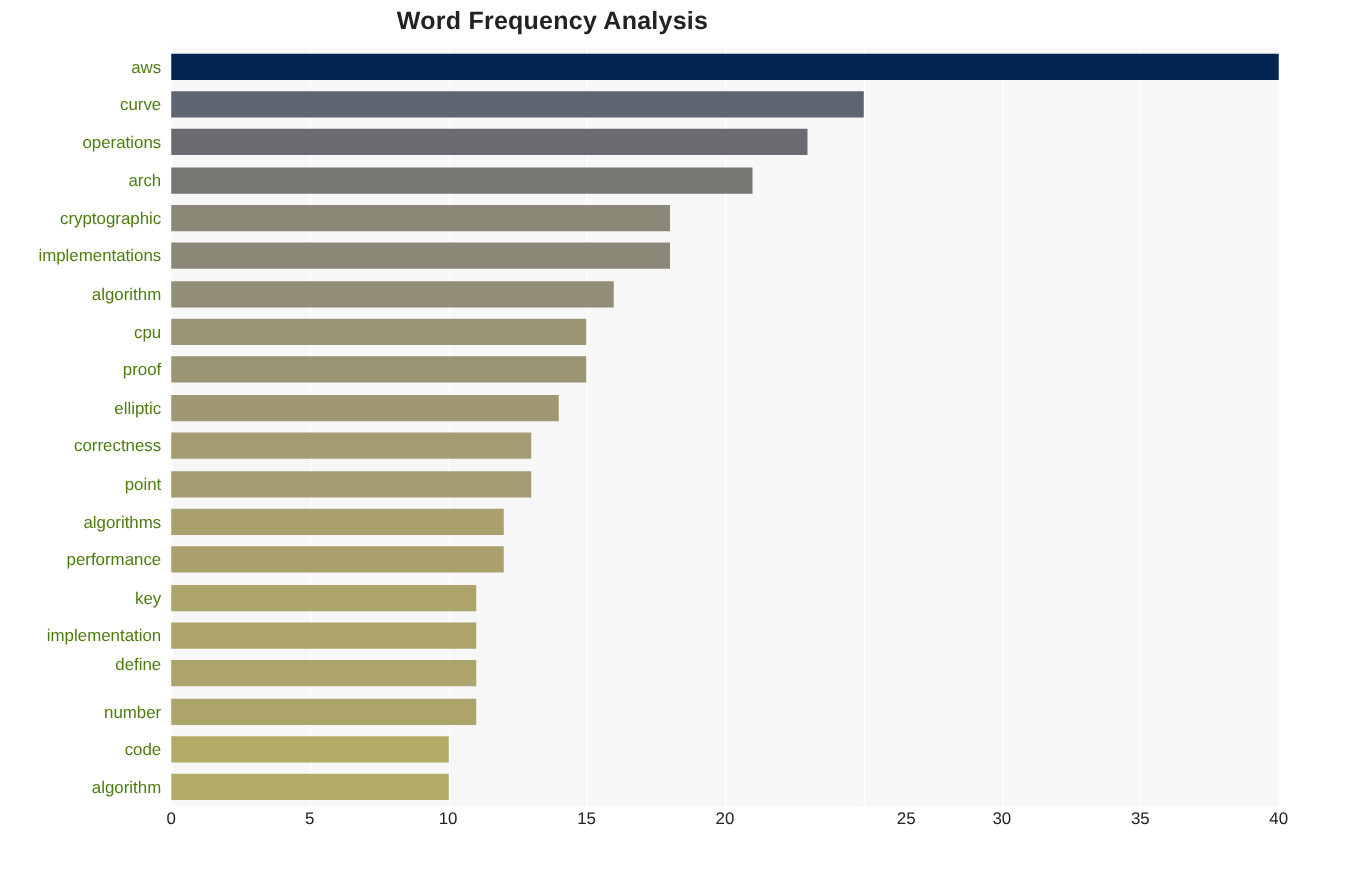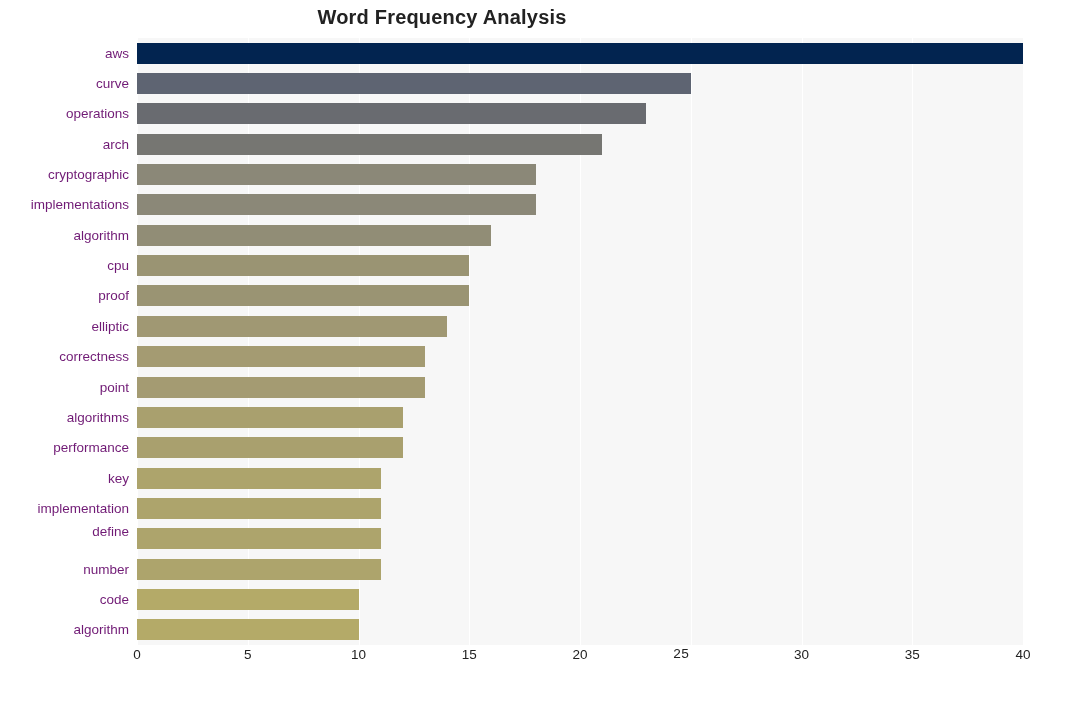--- a/index.html
+++ b/index.html
@@ -65,21 +65,21 @@
     height: 21px;
   }
 
   
   .ylabel {
     position: absolute;
     right: 0;
     width: 128px;
     text-align: right;
     font-size: 13.5px;
-    color: #701a75;
+    color: #4d7c0f;
     white-space: nowrap;
   }
   #y-axis-labels {
     position: absolute;
     left: 0;
     top: 38px;
     width: 129px;
     height: 607px;
   }
 
@@ -215,20 +215,20 @@
       <div class="ylabel" style="top: 553.975px;">code</div>
       <div class="ylabel" style="top: 584.325px;">algorithm</div>
     </div>
 
   <div id="x-axis-ticks">
       <div class="xtick" style="left: 137px;">0</div>
       <div class="xtick" style="left: 247.75px;">5</div>
       <div class="xtick" style="left: 358.5px;">10</div>
       <div class="xtick" style="left: 469.25px;">15</div>
       <div class="xtick" style="left: 580px;">20</div>
-      <div class="xtick" style="left: 681px; font-family: Liberation Mono, monospace;">25</div>
+      <div class="xtick" style="left: 725px;">25</div>
       <div class="xtick" style="left: 801.5px;">30</div>
       <div class="xtick" style="left: 912.25px;">35</div>
       <div class="xtick" style="left: 1023px;">40</div>
     </div>
 
 
 </div>
 
 </body></html>

